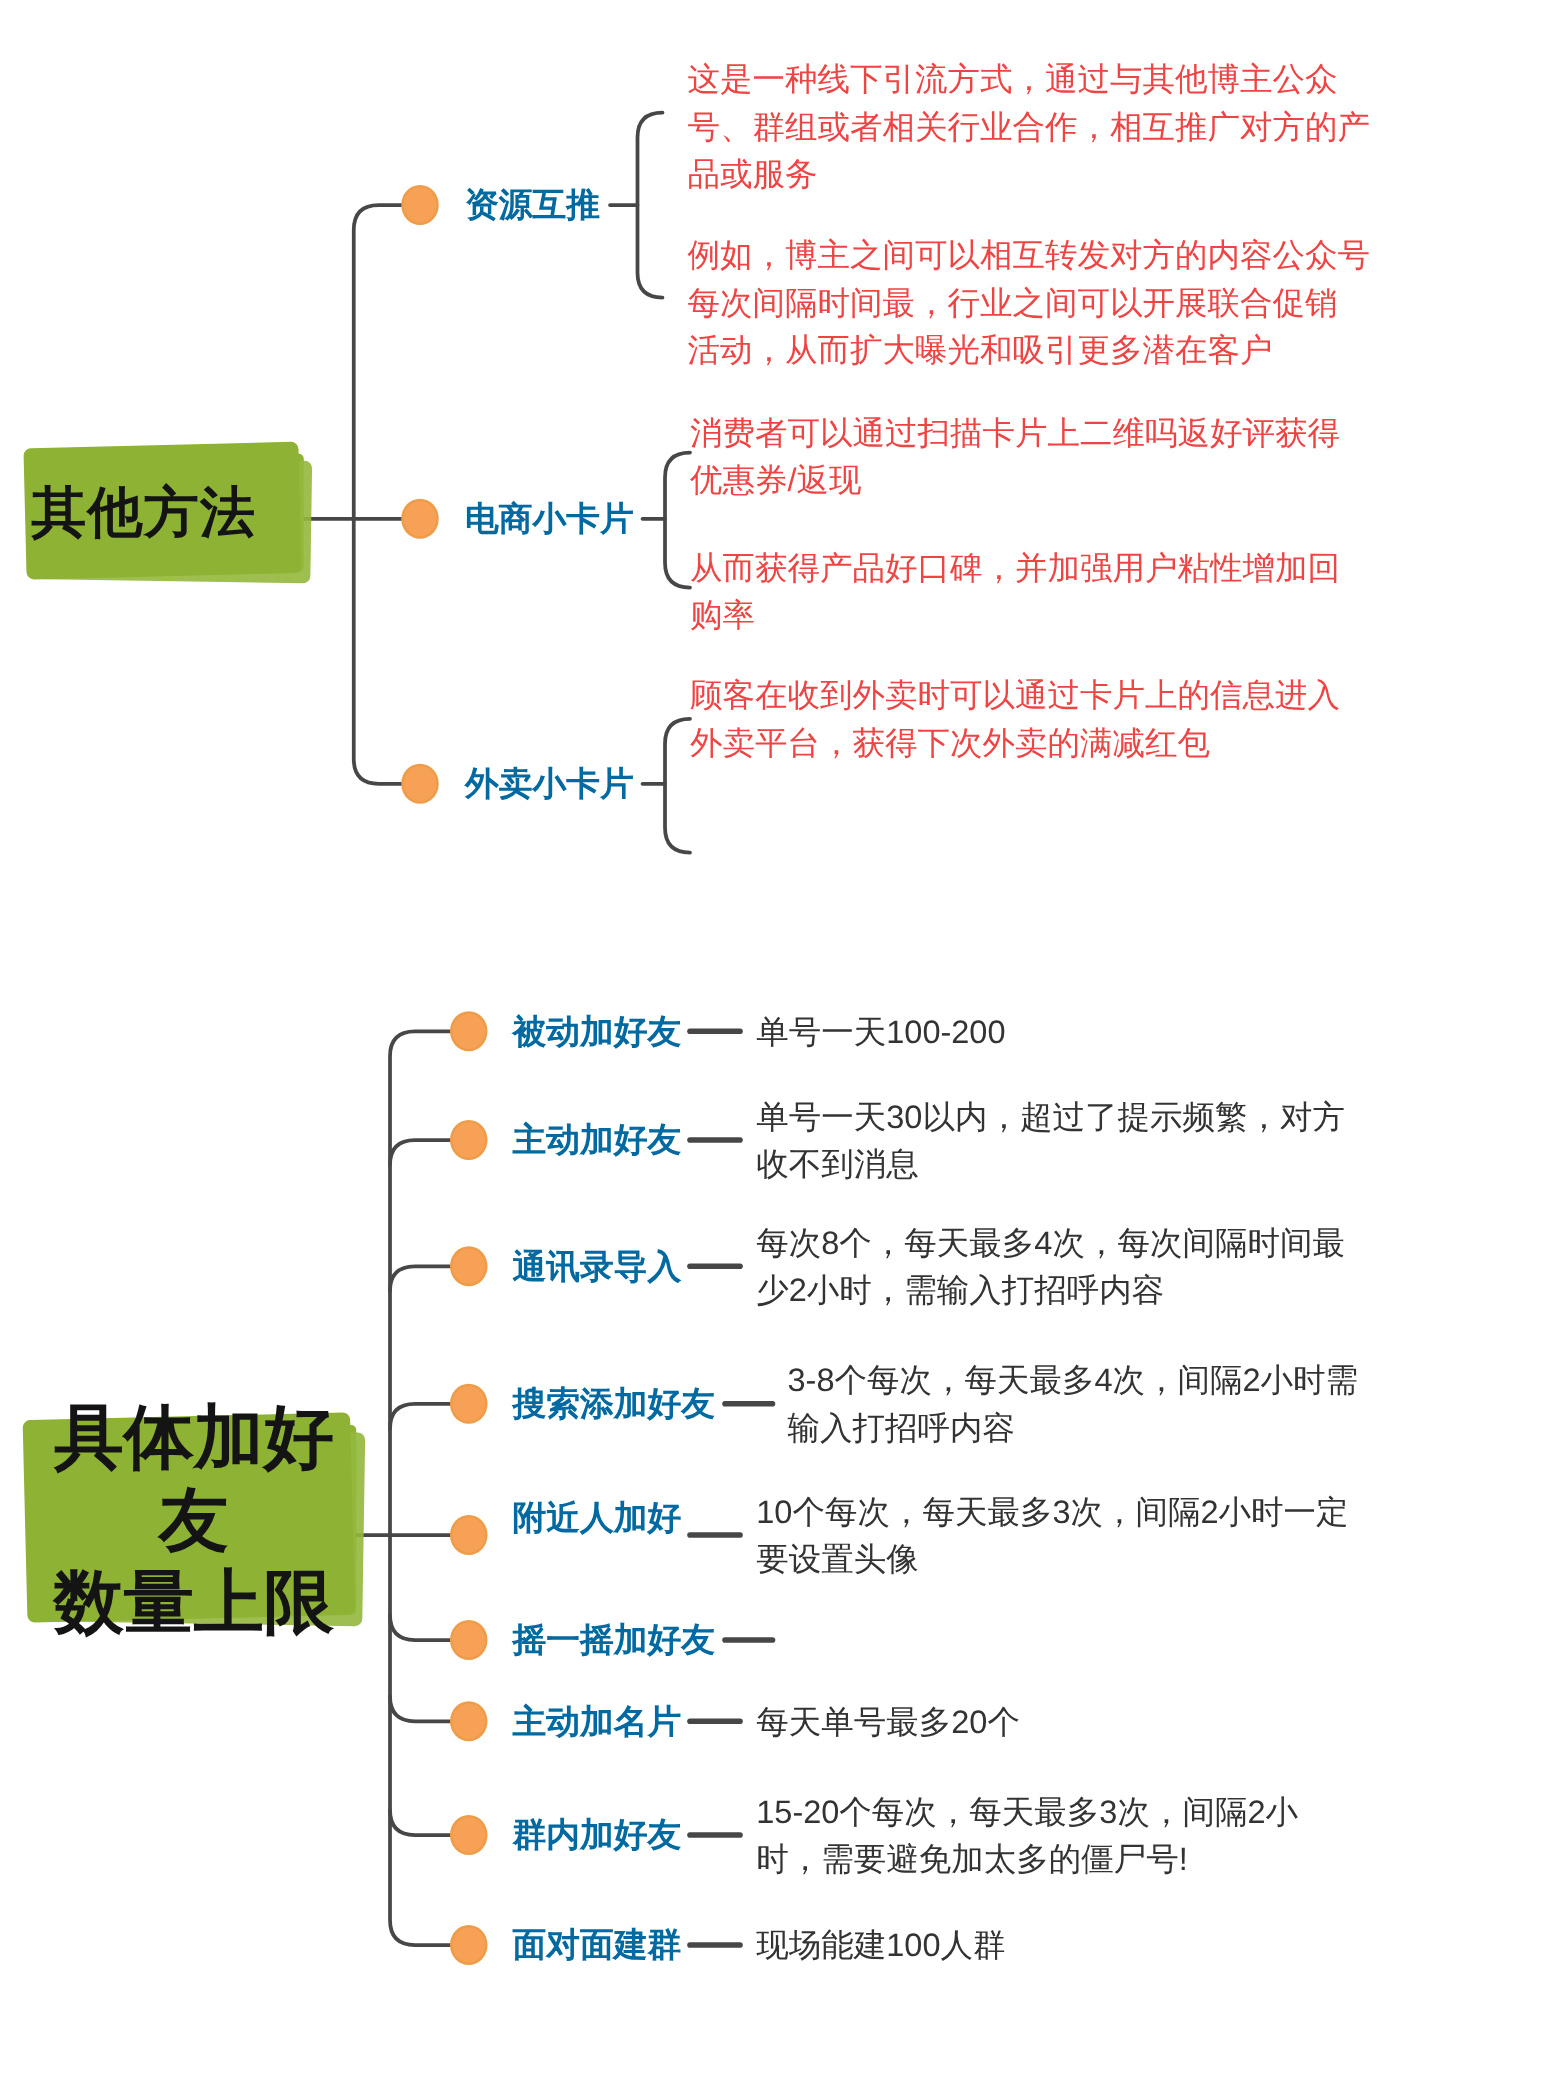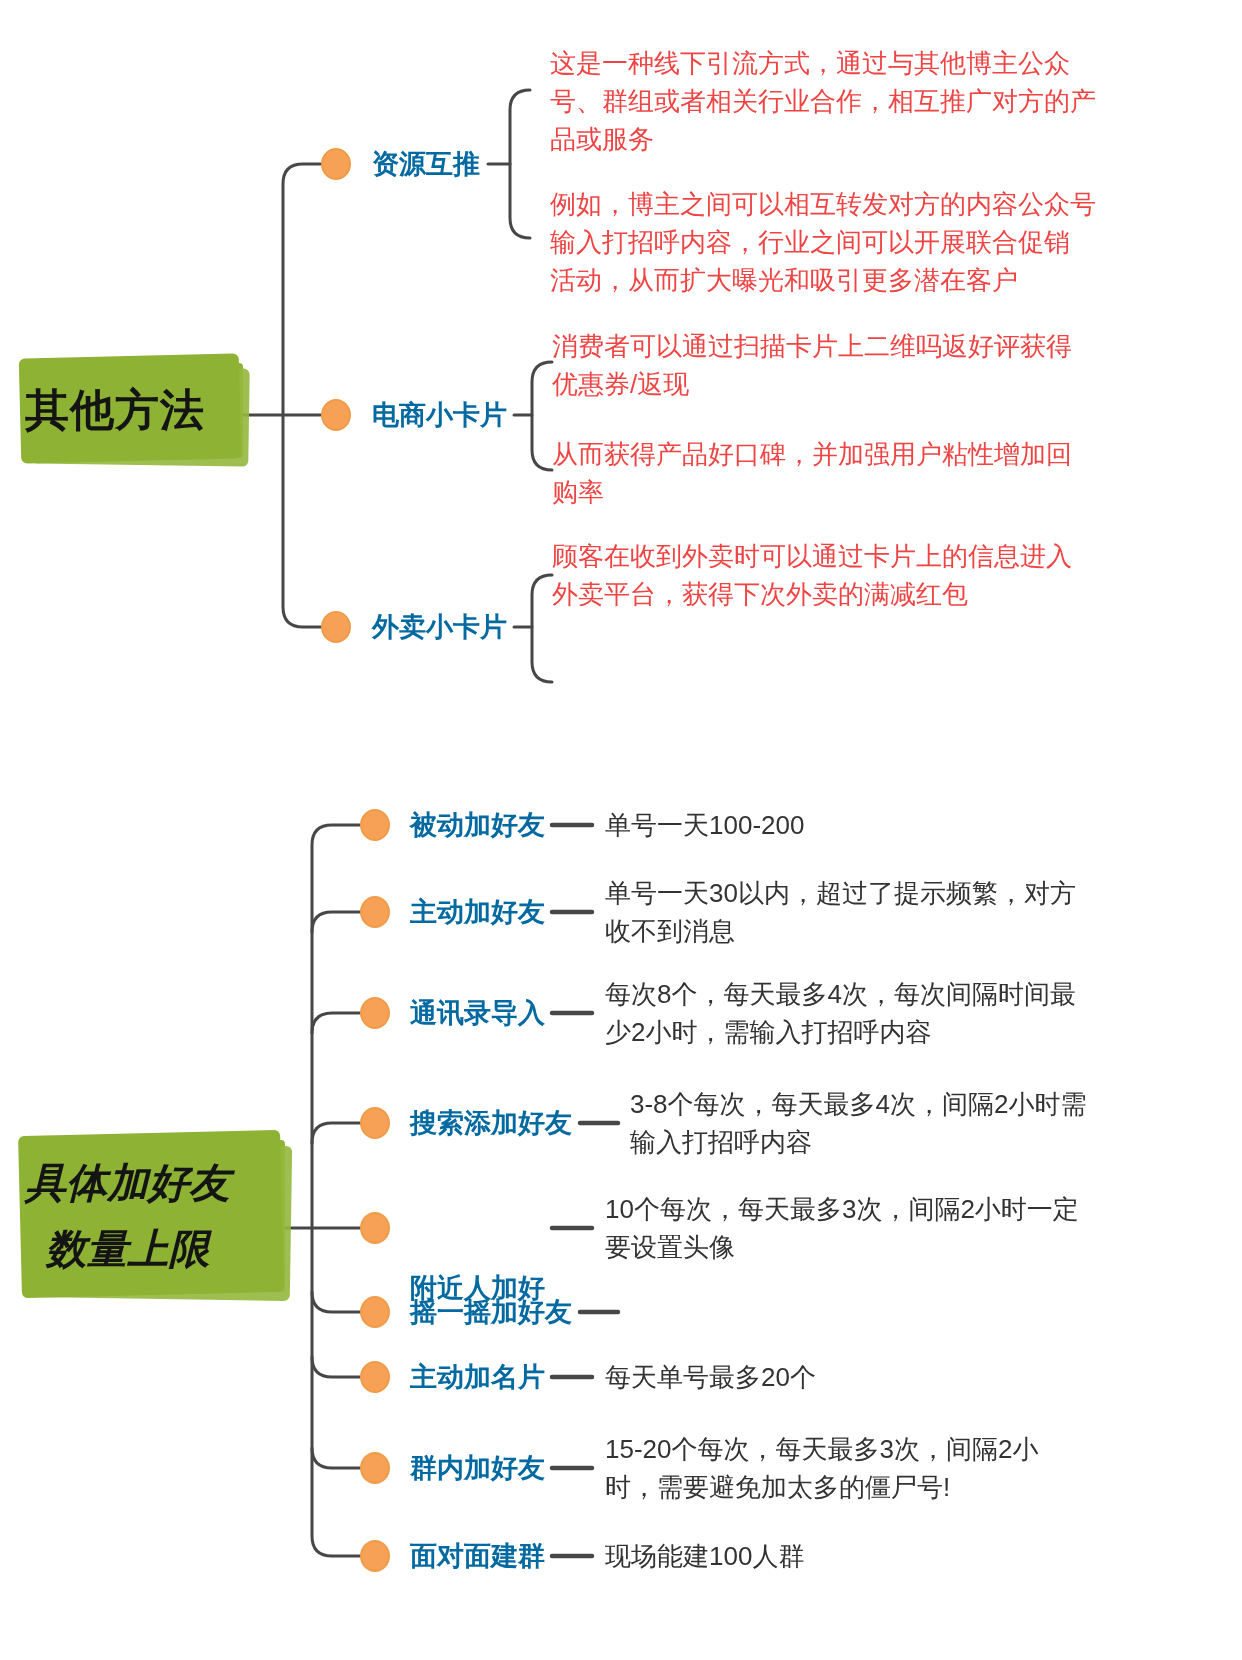--- a/index.html
+++ b/index.html
@@ -16,21 +16,21 @@
   }
   .hl::before{
     content:"";position:absolute;left:-5px;right:3px;top:-7px;bottom:-3px;
     background:#8DB234;transform:rotate(-1.4deg);z-index:-1;border-radius:6px;
   }
   .hl::after{
     content:"";position:absolute;left:6px;right:-6px;top:4px;bottom:-7px;
     background:#94B83C;transform:rotate(0.9deg);z-index:-2;border-radius:6px;opacity:.9;
   }
   .root1{left:25px;top:363px;width:218px;height:95px;font-size:44px;letter-spacing:1px;}
-  .root2{left:25px;top:1140px;width:260px;height:152px;font-size:41px;line-height:66px;white-space:pre-line;font-style:italic;}
+  .root2{left:25px;top:1140px;width:260px;height:152px;font-size:56px;line-height:66px;white-space:pre-line;}
   .bullet{
     position:absolute;z-index:3;width:30px;height:32px;border-radius:50%;
     background:#F6A155;border:2px solid #EF9C49;box-sizing:border-box;
   }
   .blabel{
     position:absolute;z-index:3;font-size:27px;font-weight:bold;color:#0369a1;
     line-height:36px;white-space:nowrap;
   }
   .note{
     position:absolute;z-index:3;font-size:26px;color:#ef4444;line-height:38px;
@@ -80,21 +80,21 @@
   <div class="hl root1">
     <span>其他方法</span>
   </div>
 
   <div class="bullet" style="left:321px;top:148px"></div>
   <div class="blabel" style="left:372px;top:146px">资源互推</div>
   <div class="note" style="left:550px;top:44px">这是一种线下引流方式，通过与其他博主公众
 号、群组或者相关行业合作，相互推广对方的产
 品或服务</div>
   <div class="note" style="left:550px;top:185px">例如，博主之间可以相互转发对方的内容公众号
-输入打招呼内容，行业之间可以开展联合促销
+每次间隔时间最，行业之间可以开展联合促销
 活动，从而扩大曝光和吸引更多潜在客户</div>
 
   <div class="bullet" style="left:321px;top:399px"></div>
   <div class="blabel" style="left:372px;top:397px">电商小卡片</div>
   <div class="note" style="left:552px;top:327px">消费者可以通过扫描卡片上二维吗返好评获得
 优惠券/返现</div>
   <div class="note" style="left:552px;top:435px">从而获得产品好口碑，并加强用户粘性增加回
 购率</div>
 
   <div class="bullet" style="left:321px;top:611px"></div>
@@ -120,21 +120,21 @@
   <div class="blabel" style="left:410px;top:995px">通讯录导入</div>
   <div class="desc" style="left:605px;top:975px">每次8个，每天最多4次，每次间隔时间最
 少2小时，需输入打招呼内容</div>
 
   <div class="bullet" style="left:360px;top:1107px"></div>
   <div class="blabel" style="left:410px;top:1105px">搜索添加好友</div>
   <div class="desc" style="left:630px;top:1085px">3-8个每次，每天最多4次，间隔2小时需
 输入打招呼内容</div>
 
   <div class="bullet" style="left:360px;top:1212px"></div>
-  <div class="blabel" style="left:410px;top:1270px">附近人加好</div>
+  <div class="blabel" style="left:410px;top:1196px">附近人加好</div>
   <div class="desc" style="left:605px;top:1190px">10个每次，每天最多3次，间隔2小时一定
 要设置头像</div>
 
   <div class="bullet" style="left:360px;top:1296px"></div>
   <div class="blabel" style="left:410px;top:1294px">摇一摇加好友</div>
 
   <div class="bullet" style="left:360px;top:1361px"></div>
   <div class="blabel" style="left:410px;top:1359px">主动加名片</div>
   <div class="desc" style="left:605px;top:1358px">每天单号最多20个</div>
 

